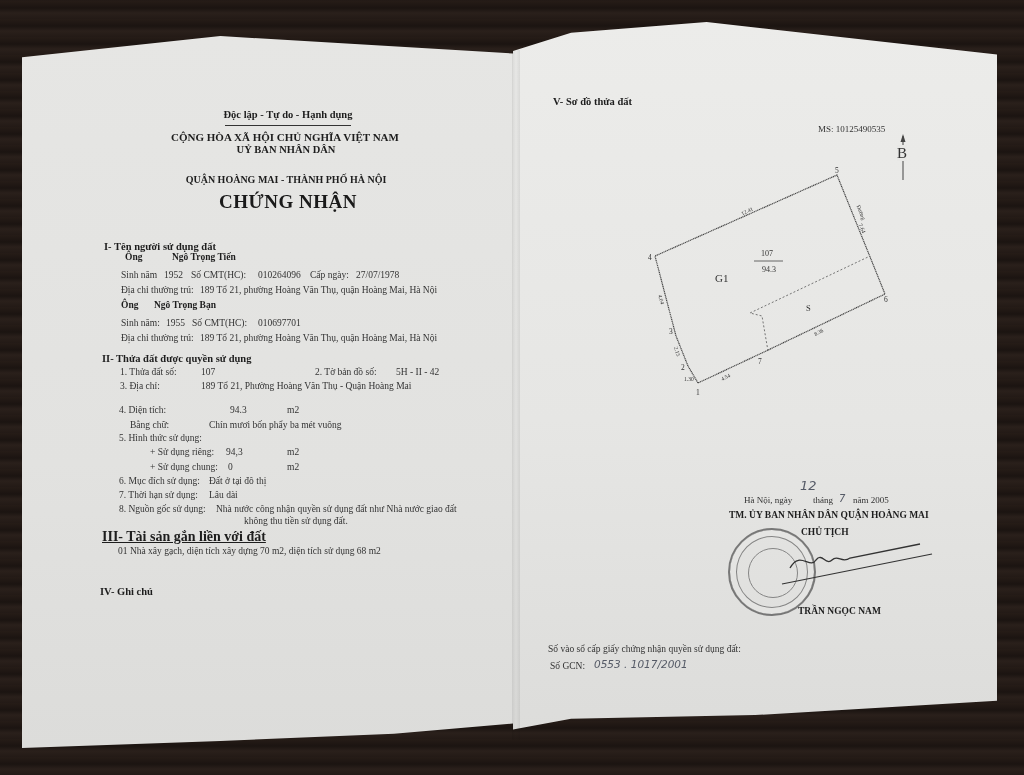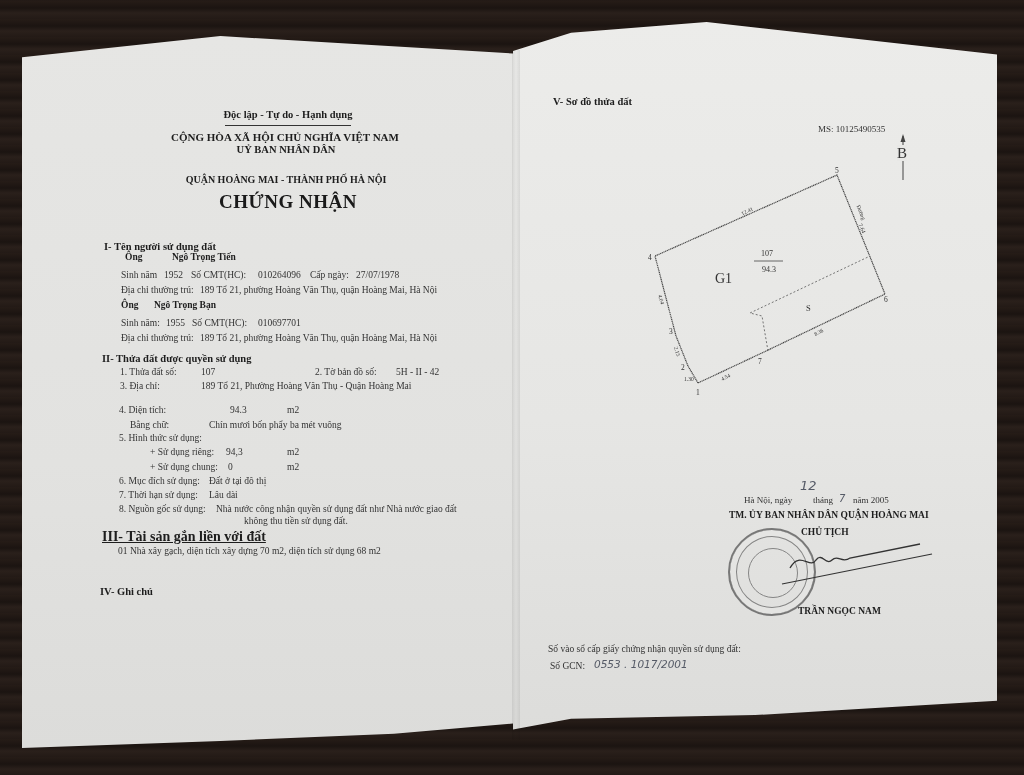--- a/index.html
+++ b/index.html
@@ -112,21 +112,21 @@
 
   <polyline points="698,383 688,366 676,336 655,256 837,175 885,294 764,352 698,383" fill="none" stroke="#444" stroke-width="1.2" stroke-dasharray="1.2,0.6"></polyline>
 
   <polyline points="768,351 762,316 750,313 868,257" fill="none" stroke="#666" stroke-width="0.9" stroke-dasharray="2,2"></polyline>
 
   <line x1="754" y1="261" x2="783" y2="261" stroke="#444" stroke-width="0.8"></line>
 </svg>
 
 <div class="t" style="left:761px;top:248px;font-size:8px;">107</div>
 <div class="t" style="left:762px;top:264px;font-size:8px;">94.3</div>
-<div class="t" style="left:715px;top:273px;font-size:14px;">G1</div>
+<div class="t" style="left:715px;top:273px;font-size:11px;">G1</div>
 <div class="t" style="left:806px;top:303px;font-size:8.5px;">S</div>
 
 <div class="t" style="left:696px;top:387px;font-size:7.5px;">1</div>
 <div class="t" style="left:681px;top:362px;font-size:7.5px;">2</div>
 <div class="t" style="left:669px;top:326px;font-size:7.5px;">3</div>
 <div class="t" style="left:648px;top:252px;font-size:7.5px;">4</div>
 <div class="t" style="left:835px;top:165px;font-size:7.5px;">5</div>
 <div class="t" style="left:884px;top:294px;font-size:7.5px;">6</div>
 <div class="t" style="left:758px;top:356px;font-size:7.5px;">7</div>
 

